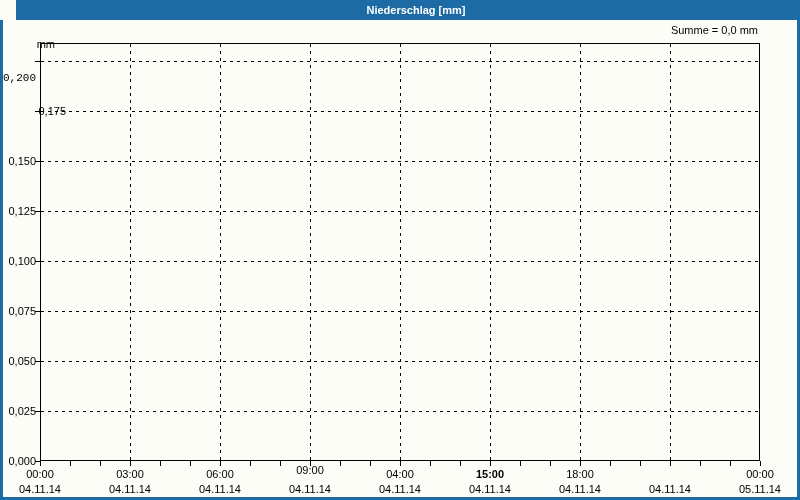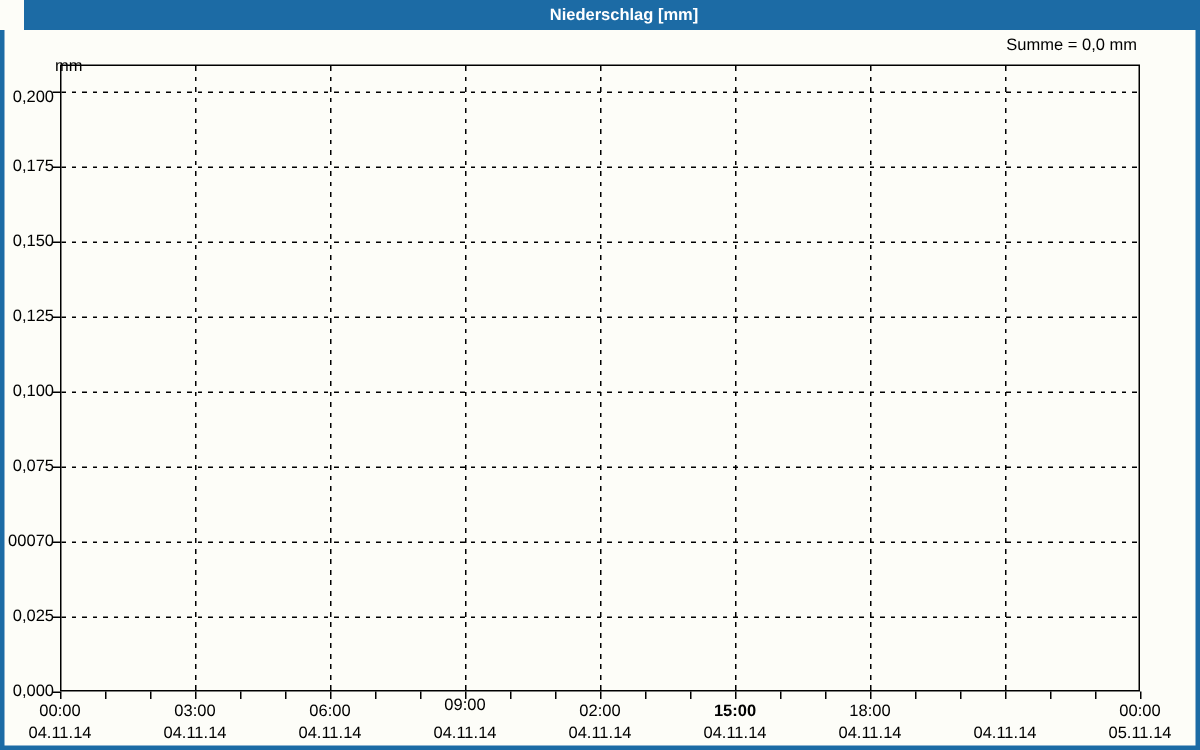--- a/index.html
+++ b/index.html
@@ -45,33 +45,33 @@
     <div class="hgrid" style="left: 41px; width: 718px; top: 311px;"></div>
     <div class="hgrid" style="left: 41px; width: 718px; top: 361px;"></div>
     <div class="hgrid" style="left: 41px; width: 718px; top: 411px;"></div>
     <div class="vgrid" style="left: 130px; top: 44px; height: 416px;"></div>
     <div class="vgrid" style="left: 220px; top: 44px; height: 416px;"></div>
     <div class="vgrid" style="left: 310px; top: 44px; height: 416px;"></div>
     <div class="vgrid" style="left: 400px; top: 44px; height: 416px;"></div>
     <div class="vgrid" style="left: 490px; top: 44px; height: 416px;"></div>
     <div class="vgrid" style="left: 580px; top: 44px; height: 416px;"></div>
     <div class="vgrid" style="left: 670px; top: 44px; height: 416px;"></div>
-    <div class="ylab" style="top: 59px;">0,200</div>
+    <div class="ylab" style="top: 72px; font-family: Liberation Mono, monospace;">0,200</div>
     <div class="ytick" style="left: 35px; top: 61px;"></div>
-    <div class="ylab" style="top: 105px;">0,175</div>
+    <div class="ylab" style="top: 105px; padding-left: 30px;">0,175</div>
     <div class="ytick" style="left: 35px; top: 111px;"></div>
     <div class="ylab" style="top: 155px;">0,150</div>
     <div class="ytick" style="left: 35px; top: 161px;"></div>
     <div class="ylab" style="top: 205px;">0,125</div>
     <div class="ytick" style="left: 35px; top: 211px;"></div>
     <div class="ylab" style="top: 255px;">0,100</div>
     <div class="ytick" style="left: 35px; top: 261px;"></div>
     <div class="ylab" style="top: 305px;">0,075</div>
     <div class="ytick" style="left: 35px; top: 311px;"></div>
-    <div class="ylab" style="top: 355px;">00070</div>
+    <div class="ylab" style="top: 355px;">0,050</div>
     <div class="ytick" style="left: 35px; top: 361px;"></div>
     <div class="ylab" style="top: 405px;">0,025</div>
     <div class="ytick" style="left: 35px; top: 411px;"></div>
     <div class="ylab" style="top: 455px;">0,000</div>
     <div class="ytick" style="left: 35px; top: 461px;"></div>
     <div class="xtick" style="left: 40px; top: 461px;"></div>
     <div class="xtick" style="left: 70px; top: 461px;"></div>
     <div class="xtick" style="left: 100px; top: 461px;"></div>
     <div class="xtick" style="left: 130px; top: 461px;"></div>
     <div class="xtick" style="left: 160px; top: 461px;"></div>
@@ -96,21 +96,21 @@
     <div class="xtick" style="left: 730px; top: 461px;"></div>
     <div class="xtick" style="left: 760px; top: 461px;"></div>
     <div class="xlab" style="left: 5px; top: 468px;">00:00</div>
     <div class="xlab" style="left: 5px; top: 483px;">04.11.14</div>
     <div class="xlab" style="left: 95px; top: 468px;">03:00</div>
     <div class="xlab" style="left: 95px; top: 483px;">04.11.14</div>
     <div class="xlab" style="left: 185px; top: 468px;">06:00</div>
     <div class="xlab" style="left: 185px; top: 483px;">04.11.14</div>
     <div class="xlab" style="left: 275px; top: 464px; text-align: center;">09:00</div>
     <div class="xlab" style="left: 275px; top: 483px;">04.11.14</div>
-    <div class="xlab" style="left: 365px; top: 468px;">02:00</div>
+    <div class="xlab" style="left: 365px; top: 468px;">04:00</div>
     <div class="xlab" style="left: 365px; top: 483px;">04.11.14</div>
     <div class="xlab" style="left: 455px; top: 468px; font-weight: bold;">15:00</div>
     <div class="xlab" style="left: 455px; top: 483px;">04.11.14</div>
     <div class="xlab" style="left: 545px; top: 468px;">18:00</div>
     <div class="xlab" style="left: 545px; top: 483px;">04.11.14</div>
     <div class="xlab" style="left: 635px; top: 468px; margin-top: 46px;">21:00</div>
     <div class="xlab" style="left: 635px; top: 483px;">04.11.14</div>
     <div class="xlab" style="left: 725px; top: 468px;">00:00</div>
     <div class="xlab" style="left: 725px; top: 483px;">05.11.14</div>
   </div>

